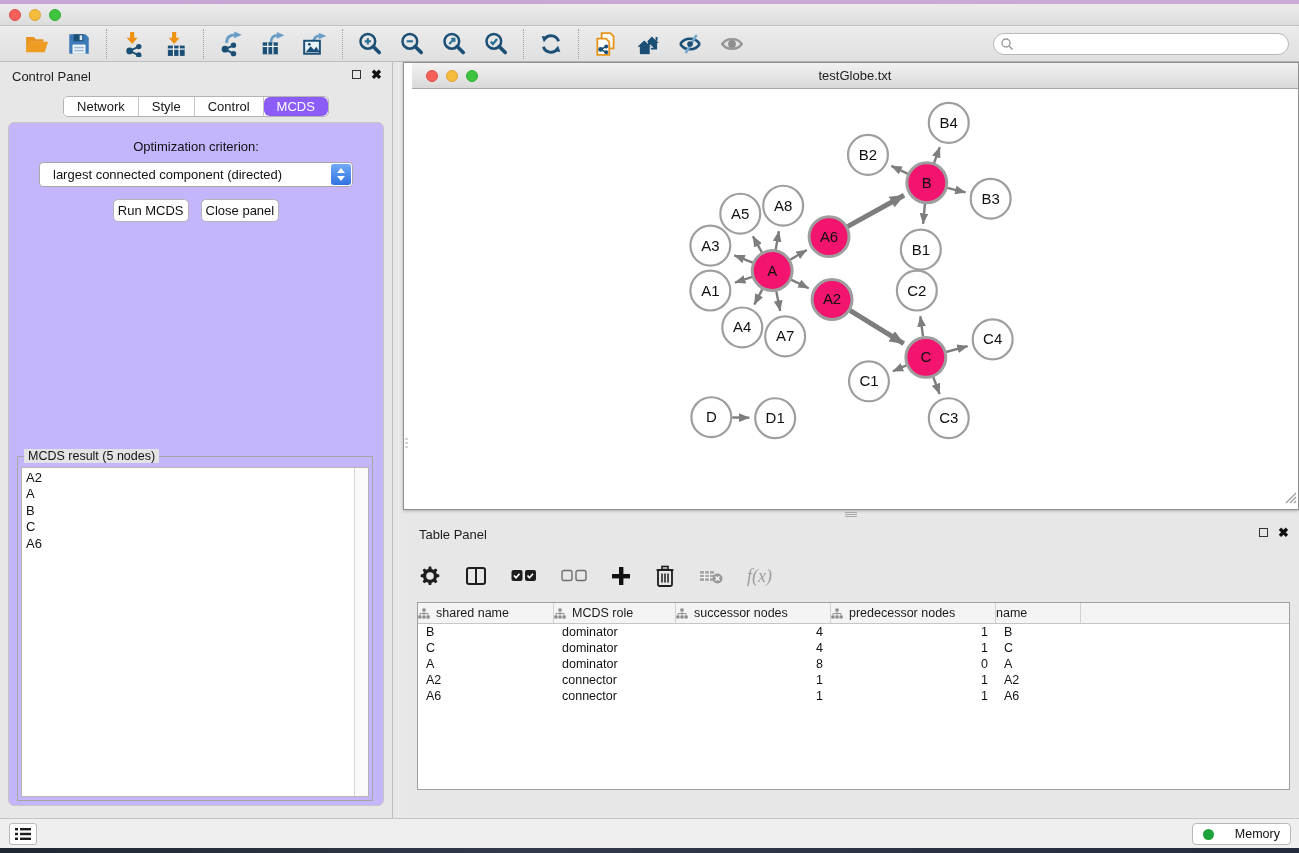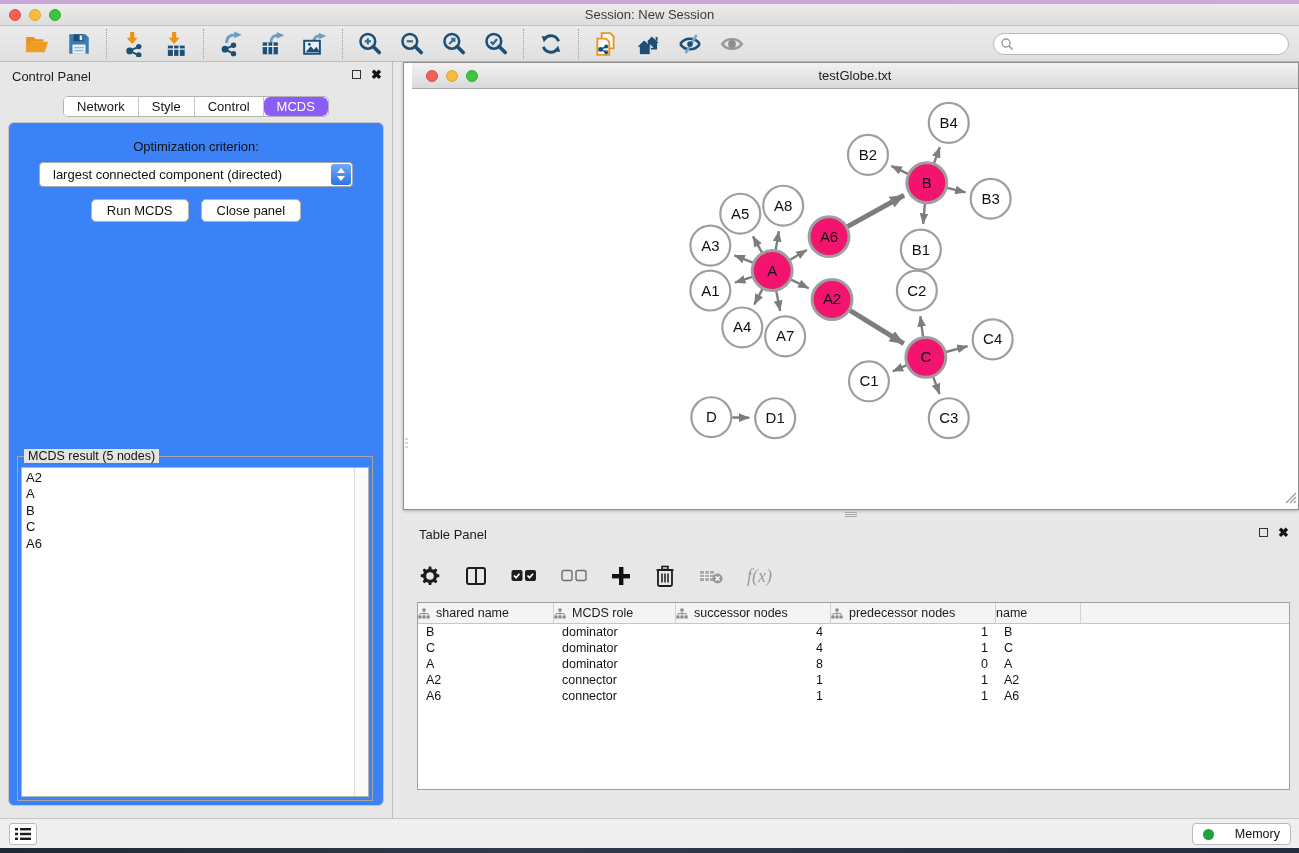--- a/index.html
+++ b/index.html
@@ -47,33 +47,33 @@
   .close-x { font-size:13px; font-weight:bold; color:#111; line-height:11px; cursor:pointer; }
 
   .seg { display:inline-flex; background:#fff; border:1px solid #b3b3b3; border-radius:5px; overflow:hidden; }
   .seg .tab { padding:2px 13px; font-size:13px; color:#141414; background:#fff;
     border-right:1px solid #c6c6c6; cursor:pointer; white-space:nowrap; }
   .seg .tab:last-child { border-right:none; }
   .seg .tab.active { background:#8b5cf6; color:#fff;border-radius:6px; }
   #cp-tabs { text-align:center; margin-top:6px; }
 
   #cp-box { position:absolute; left:8px; right:8px; top:60px; bottom:12px;
-    background:#3b82f6; border:1px solid #c6c6c6; border-radius:6px; }
+    background:#c4b5fd; border:1px solid #c6c6c6; border-radius:6px; }
   #opt-label { text-align:center; margin-top:16px; font-size:13px; color:#111; }
   .select { position:relative; margin:8px auto 0; width:314px; height:25px; background:#fff;
     border:1px solid #a9a9a9; border-radius:4px; display:flex; align-items:center;
     padding-left:13px; font-size:13px; color:#111; cursor:pointer; }
   .select .stepper { position:absolute; right:1px; top:1px; width:20px; height:21px;
     border-radius:3px; background:linear-gradient(#71aaf8,#2f72e2);
     display:flex; flex-direction:column; align-items:center; justify-content:center; gap:3px; }
   .chev-up { width:0; height:0; border-left:4px solid transparent; border-right:4px solid transparent; border-bottom:5px solid #fff; }
   .chev-dn { width:0; height:0; border-left:4px solid transparent; border-right:4px solid transparent; border-top:5px solid #fff; }
   #cp-buttons { text-align:center; margin-top:12px; display:flex; justify-content:center; gap:12px; }
   .btn { background:#fff; border:1px solid #b3b3b3; border-radius:5px; font-size:13px;
-    color:#111; padding:3px 15px; cursor:pointer; font-family:"Liberation Sans",sans-serif; }
+    color:#111; padding:3px 4px; cursor:pointer; font-family:"Liberation Sans",sans-serif; }
 
   #mcds-fieldset { position:absolute; left:8px; right:10px; top:333px; bottom:4px;
     border:1px solid #a6a6a6; }
   #mcds-legend { position:absolute; top:-8px; left:6px; background:#e3e3e3;
     padding:0 4px; font-size:12.5px; color:#111; }
   #mcds-list-wrap { position:absolute; left:3px; right:3px; top:10px; bottom:3px;
     background:#fff; border:1px solid #b5b5b5; }
   #mcds-list { position:absolute; left:0; top:0; right:14px; bottom:0; overflow:hidden;
     font-size:13px; color:#111; padding:2px 0 0 4px; line-height:16.4px; }
   #mcds-scrollbar { position:absolute; right:0; top:0; bottom:0; width:14px;
@@ -131,21 +131,20 @@
 <div id="desktop-strip-bottom"></div>
 
 <div id="app">
 
   <div class="titlebar">
     <div class="tl-group">
       <div class="tl red"></div>
       <div class="tl yel"></div>
       <div class="tl grn"></div>
     </div>
-    <div class="title">Session: New Session</div>
   </div>
 
   <div id="main-toolbar">
     <div class="tb-group">
       <div class="tb-btn">
         <svg viewBox="0 0 24 24">
           <path d="M2 5.5h7l2 2h7v2.5H6L3.2 19H2z" fill="#e8941c"></path>
           <path d="M4.6 10h17.6l-3.1 9.5H1.6z" fill="#ee9d22"></path>
         </svg>
       </div>

